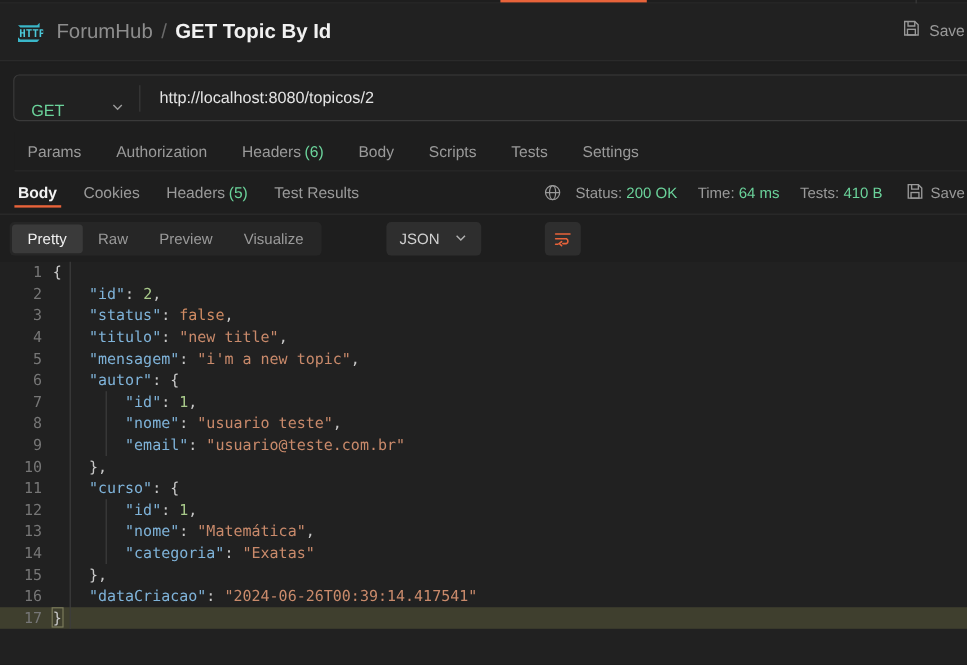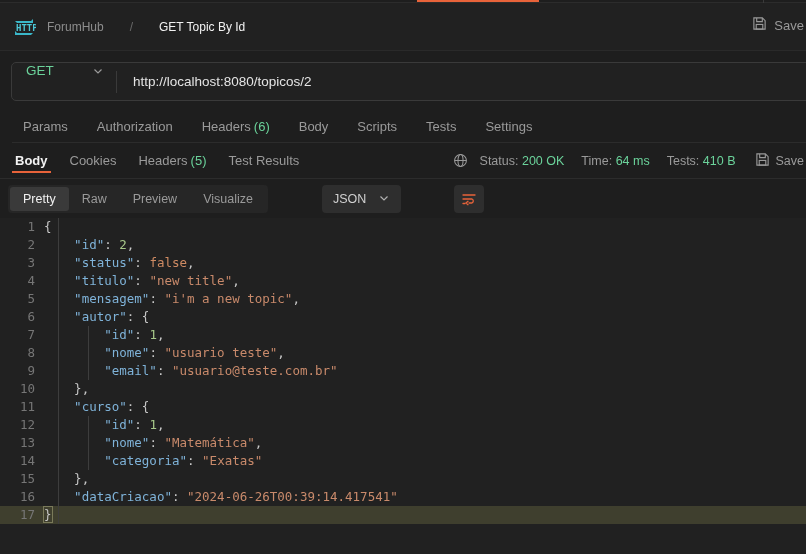--- a/index.html
+++ b/index.html
@@ -35,46 +35,45 @@
     background: #212121;
     display: flex; align-items: center;
     border-bottom: 1px solid #2a2a2a;
   }
   .http-logo {
     margin-left: 11px; width: 26px; height: 22px;
     display: flex; align-items: flex-end; justify-content: center;
   }
   .breadcrumb {
     display: flex; align-items: center; margin-left: 10px;
-    font-size: 12px;
-    gap: 19px;
+    font-size: 17px;
   }
   .crumb-root { color: #8d8d8d; }
   .crumb-sep { color: #6a6a6a; margin: 0 7px; }
-  .crumb-current { color: #f2f2f2; font-weight: normal; }
+  .crumb-current { color: #f2f2f2; font-weight: bold; }
   .header-save {
     position: absolute; right: 0px; top: 13px;
     display: flex; align-items: center; gap: 7px;
     color: #9a9a9a; font-size: 13px;
     padding-right: 2px;
   }
   .header-save .save-label { white-space: nowrap; }
 
   
   .urlbar-wrap {
     position: absolute; top: 52px; left: 0; width: 806px; height: 58px;
     background: #1e1e1e;
   }
   .urlbar {
     position: absolute; top: 10px; left: 11px; width: 900px; height: 39px;
     background: #212121; border: 1px solid #3a3a3a; border-radius: 5px;
     display: flex; align-items: center;
   }
   .method-select {
-    width: 104px; height: 37px; display: flex; align-items: flex-start;
+    width: 104px; height: 37px; display: flex; align-items: flex-end;
     justify-content: space-between; padding: 0 12px 0 14px;
   }
   .method-label { color: #6bd39b; font-size: 13.5px; }
   .method-sep { width: 1px; height: 22px; background: #3a3a3a; }
   .url-input {
     flex: 1; padding-left: 16px; color: #e4e4e4; font-size: 13.5px;
     background: transparent; border: none; outline: none; height: 37px;
     font-family: "Liberation Sans", sans-serif;
   }
 

